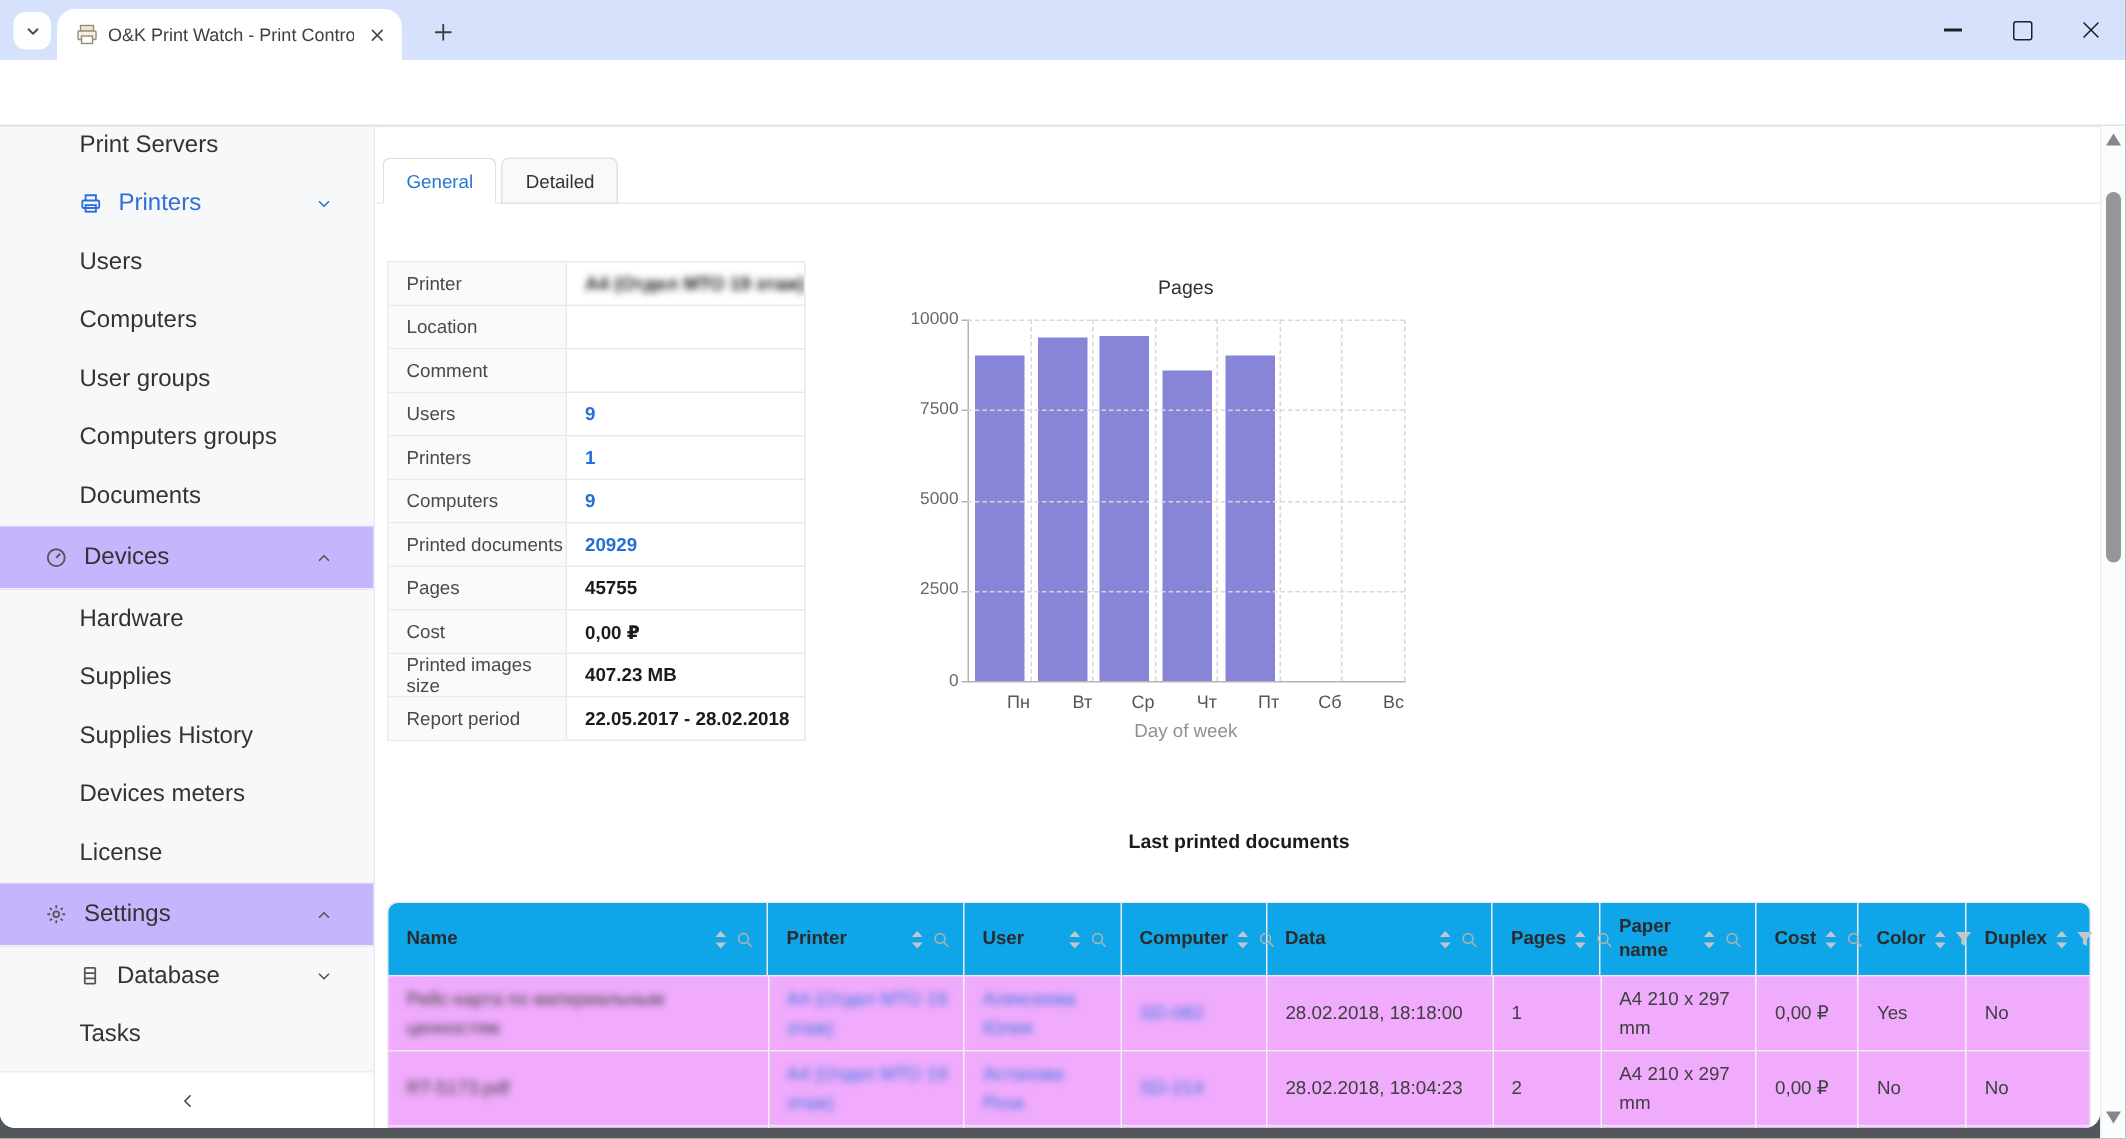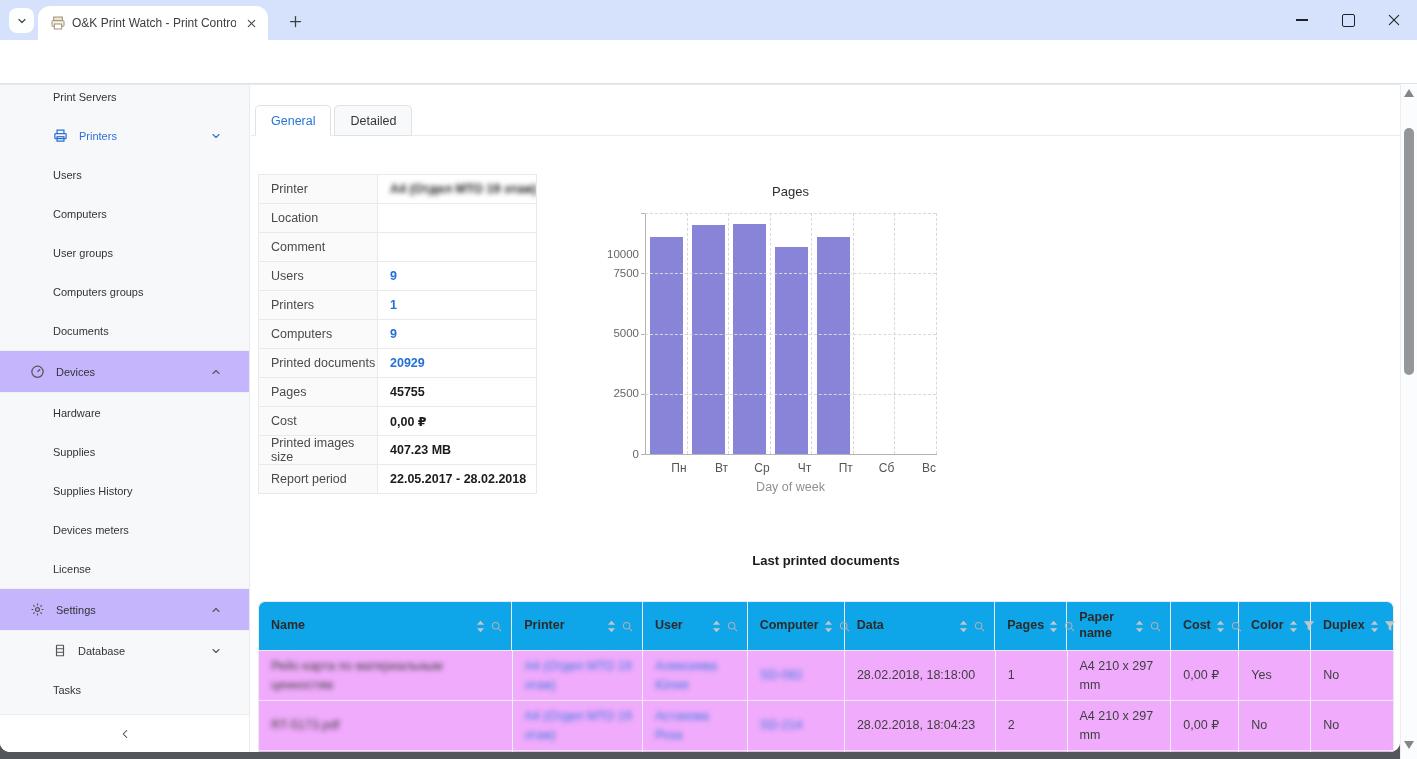--- a/index.html
+++ b/index.html
@@ -41,21 +41,21 @@
 
   
   .app-card{position:absolute;top:84px;left:0;width:1400px;height:668px;background:#fff;
     border-top:1px solid #e7e9eb;border-radius:0 0 10px 10px;overflow:hidden;box-sizing:border-box;}
 
   
   .sidebar{position:absolute;left:0;top:0;width:250px;height:100%;background:#f7f8f9;
     border-right:1px solid #e8eaec;box-sizing:border-box;overflow:hidden;}
   .sb-nav{margin-top:-8px;}
   .sb-item{height:39px;display:flex;align-items:center;padding:0 16px 0 53px;
-    font-size:11px;color:#333;cursor:pointer;box-sizing:border-box;}
+    font-size:16px;color:#333;cursor:pointer;box-sizing:border-box;}
   .sb-item.group{height:43px;background:#c4b5fd;padding-left:30px;
     border-top:1px solid #f0f1f2;border-bottom:1px solid #f0f1f2;}
   .sb-item .icon{margin-right:11px;color:#555;}
   .sb-item.active{color:#2e6fd9;}
   .sb-item.active .icon{color:#2e6fd9;}
   .sb-chevron{margin-left:auto;color:#6f7478;}
   .collapse-bar{position:absolute;bottom:0;left:0;width:100%;height:37px;background:#fff;
     border-top:1px solid #ededee;display:flex;align-items:center;justify-content:center;color:#3c4043;}
 
   
@@ -414,21 +414,21 @@
         <div class="ytick-mark" style="left: 52px; top: 211.75px;"></div>
         <div class="ytick-label" style="left: 0px; top: 205.25px;">2500</div>
         <div class="hgrid" style="left: 56px; top: 151.5px;"></div>
         <div class="ytick-mark" style="left: 52px; top: 151.5px;"></div>
         <div class="ytick-label" style="left: 0px; top: 145px;">5000</div>
         <div class="hgrid" style="left: 56px; top: 91.25px;"></div>
         <div class="ytick-mark" style="left: 52px; top: 91.25px;"></div>
         <div class="ytick-label" style="left: 0px; top: 84.75px;">7500</div>
         <div class="hgrid" style="left: 56px; top: 31px;"></div>
         <div class="ytick-mark" style="left: 52px; top: 31px;"></div>
-        <div class="ytick-label" style="left: 0px; top: 24.5px; margin-top: 41px;">10000</div>
+        <div class="ytick-label" style="left: 0px; top: 24.5px;">10000</div>
         <div class="vgrid" style="left: 97.5714px; top: 31px;"></div>
         <div class="vgrid" style="left: 139.143px; top: 31px;"></div>
         <div class="vgrid" style="left: 180.714px; top: 31px;"></div>
         <div class="vgrid" style="left: 222.286px; top: 31px;"></div>
         <div class="vgrid" style="left: 263.857px; top: 31px;"></div>
         <div class="vgrid" style="left: 305.429px; top: 31px;"></div>
         <div class="vgrid" style="left: 347px; top: 31px;"></div>
         <div class="xtick-label" style="left: 56px; width: 41.5714px;">Пн</div>
         <div class="xtick-label" style="left: 97.5714px; width: 41.5714px;">Вт</div>
         <div class="xtick-label" style="left: 139.143px; width: 41.5714px;">Ср</div>

